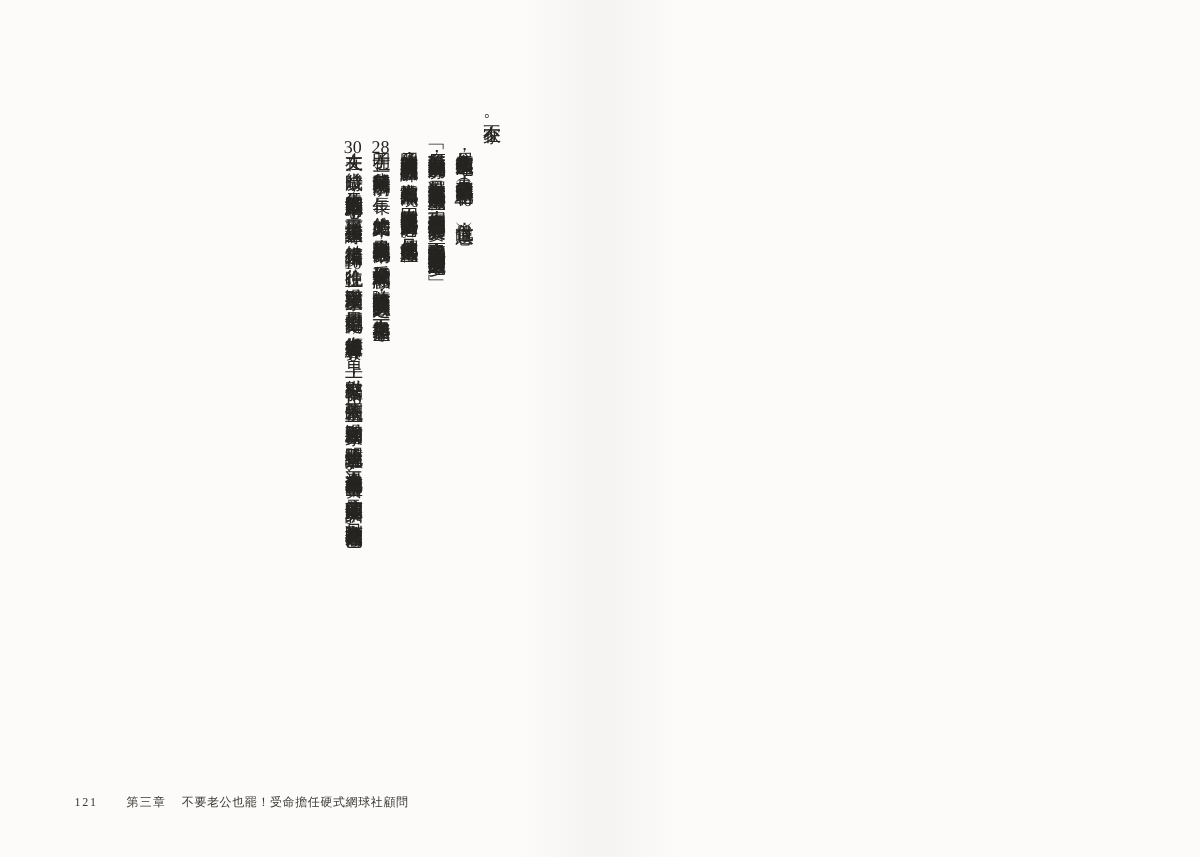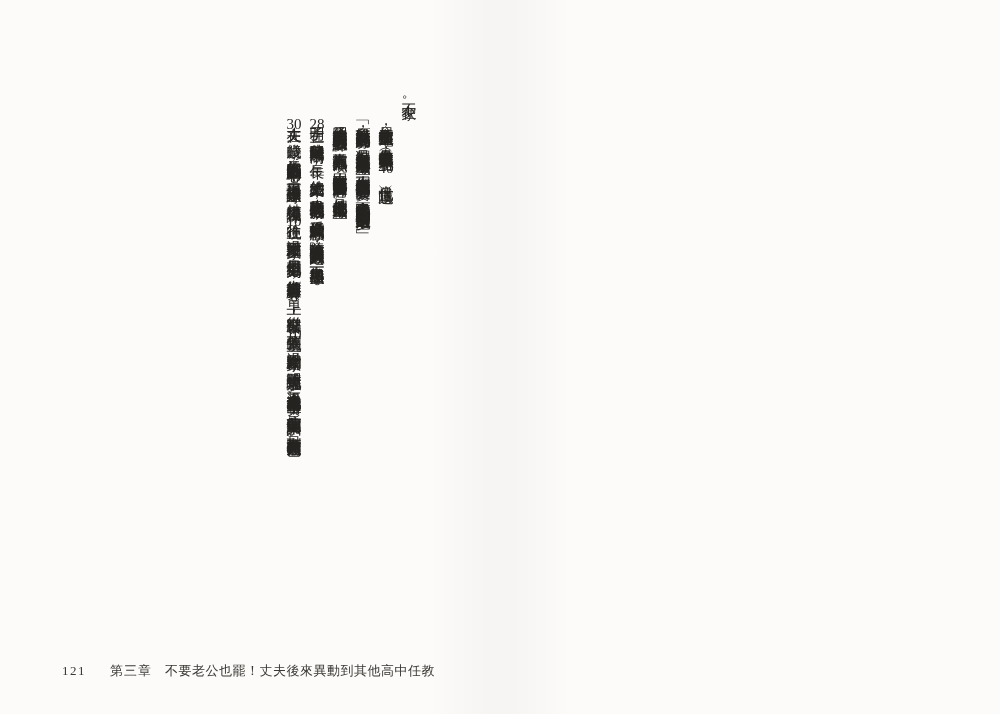--- a/index.html
+++ b/index.html
@@ -38,21 +38,21 @@
     font-size:15px;
     letter-spacing:.5px;
     text-indent:1.5em;
     color:#262522;
   }
   .page-left  .para { line-height:23px; }
   .para.cont { text-indent:0; }
 
   
   .tcy { text-combine-upright:all; }
-  .footer-left { position:absolute; top:662px; left:62px; display:flex; align-items:center; font-size:13px; color:#3a3935; }
+  .footer-left { position:absolute; top:662px; left:62px; display:flex; align-items:center; font-size:10px; color:#3a3935; }
   .footer-left .pnum { letter-spacing:1.5px; }
   .footer-left .chap-label { margin-left:24px; letter-spacing:1px; }
   .footer-left .chap-title { margin-left:13px; letter-spacing:.5px; }
 </style>
 </head>
 <body>
 
 <div class="shading"></div>
 
 <div class="page page-right">
@@ -65,15 +65,15 @@
     <p class="para cont">不在家。</p>
     <p class="para">居住在冬季積雪甚深的地區，本身也是老師的佐藤明子小姐（化名，<span class="tcy">40</span>世代）嘆息道：</p>
     <p class="para">「我原以為最有可能成為社團寡婦的，是獨自包辦所有家務以及育兒大小事的全職主婦。想不到像我們這種兩人同為教師的雙薪夫妻，也會面臨丈夫為了社團活動鞠躬盡瘁到幾乎沒有家庭生活的地步。」</p>
     <p class="para">明子的夫婿為某高中硬式網球社的知名總教練，在當地無人不知無人不曉。同事當中也有把社團看得比命還重要的男老師，且他們的太太都是全職主婦。</p>
     <p class="para">明子在<span class="tcy">28</span>歲時與任職於同一所高中、年長<span class="tcy">7</span>歲的丈夫結婚。丈夫後來異動到其他高中任教，受命擔任硬式網球社顧問，隨著該校隊打入全國大賽躋身強隊之列，而更加熱衷指導學生。</p>
     <p class="para">丈夫在<span class="tcy">30</span>幾歲時，每天的生活都以社團活動為中心，平日下課後要指導學生練球，結束後還得備課，往往晚上<span class="tcy">10</span>點過後才下班回家。假日也是一刻不得閒，由於必須遠征打練習賽，早上<span class="tcy">6</span>點從家裡出發，依舊要到晚上<span class="tcy">10</span>點過後才會回到家。雖說明子也經常加班，不過丈夫是連黃金週都得帶學生出賽、盂蘭盆節連假則要集訓，只有除夕到初三這幾天休假而已。</p>
   </div>
   <div class="footer-left">
     <span class="pnum">121</span>
     <span class="chap-label">第三章</span>
-    <span class="chap-title">不要老公也罷！丈夫後來異動到其他高中任教</span>
+    <span class="chap-title">不要老公也罷！受命擔任硬式網球社顧問</span>
   </div>
 </div>
 
 </body></html>

